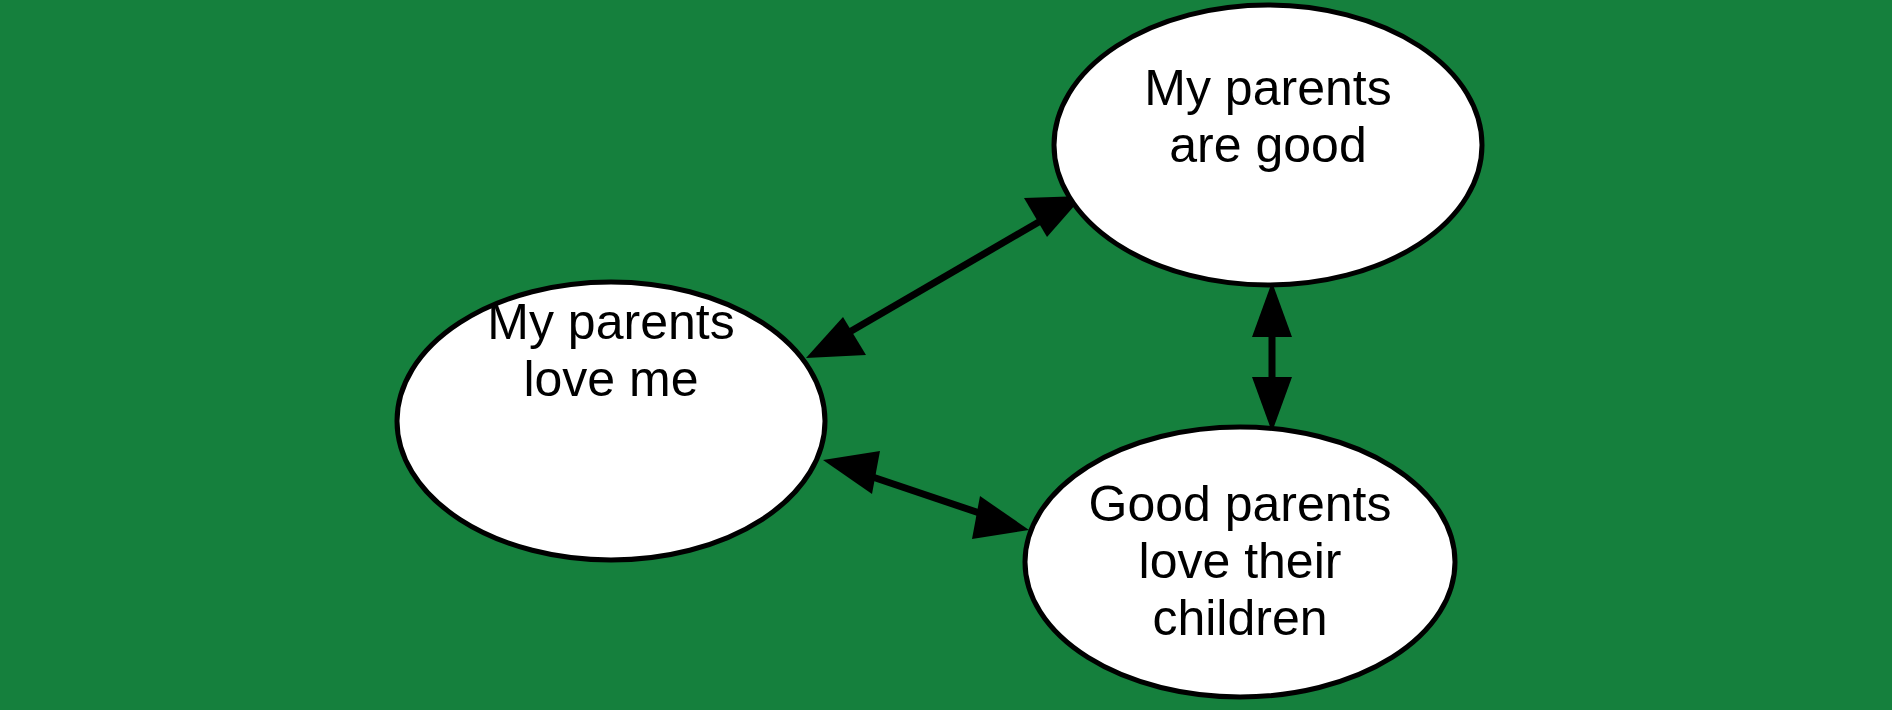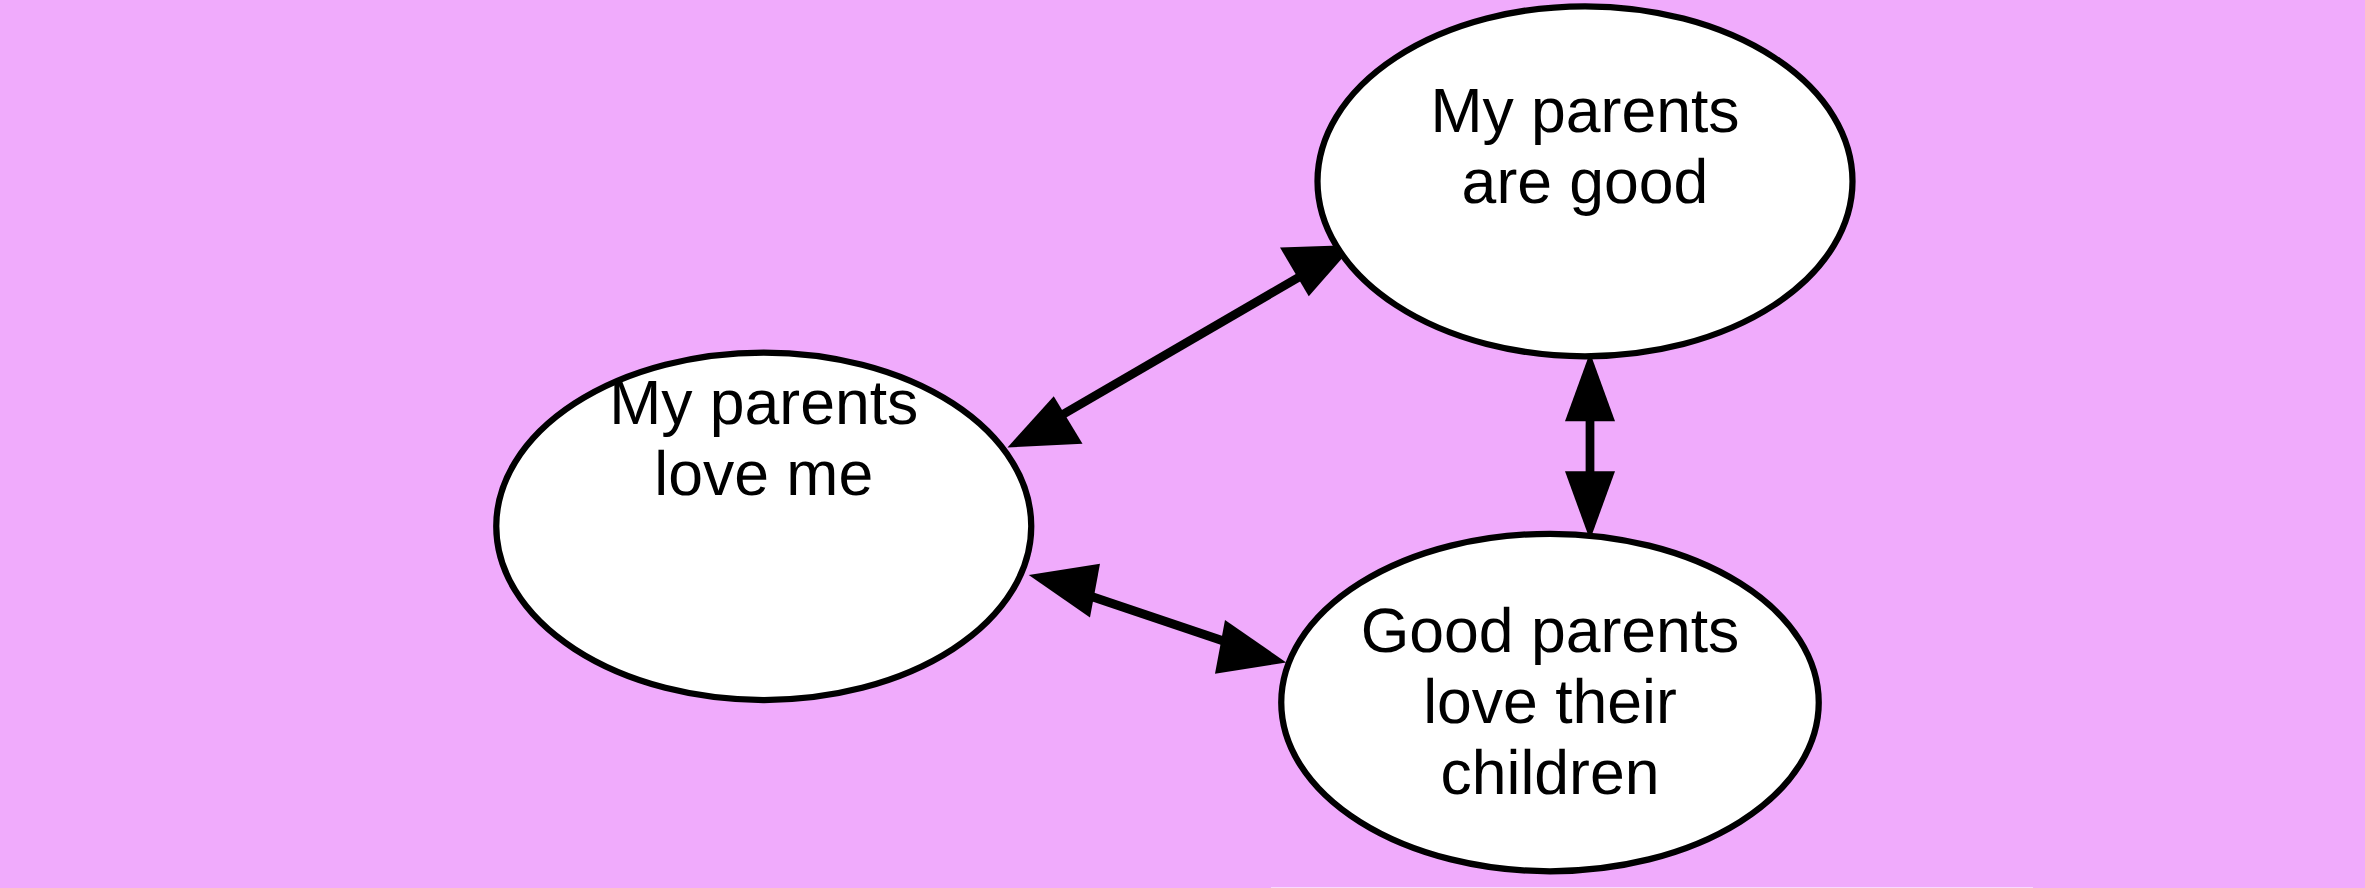--- a/index.html
+++ b/index.html
@@ -11,21 +11,21 @@
   body {
     width: 1892px;
     height: 710px;
     overflow: hidden;
     font-family: "Liberation Sans", sans-serif;
   }
   #diagram-canvas {
     position: relative;
     width: 1892px;
     height: 710px;
-    background: #f0abfc;
+    background: #15803d;
   }
   #diagram-svg {
     display: block;
     width: 1892px;
     height: 710px;
   }
   .node-ellipse {
     fill: #ffffff;
     stroke: #000000;
     stroke-width: 5;

